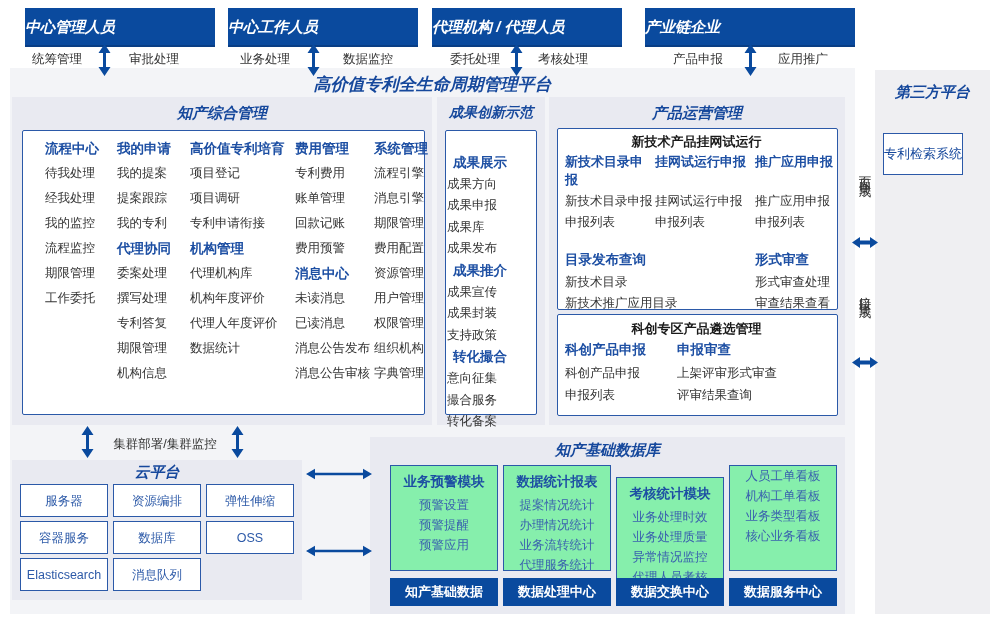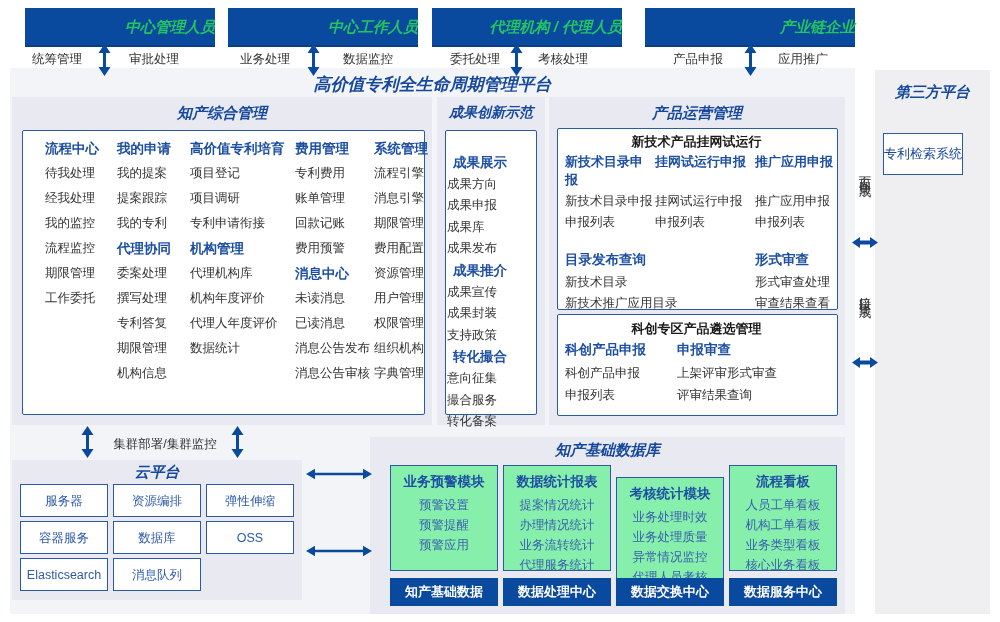--- a/index.html
+++ b/index.html
@@ -1,21 +1,21 @@
 <!DOCTYPE html>
 <html><head>
 <meta charset="utf-8">
 <style>
   html,body{margin:0;padding:0;background:#fff;}
   .page{position:relative;width:1000px;height:622px;background:#fff;overflow:hidden;
         font-family:"Liberation Sans","DejaVu Sans",sans-serif;}
   
-  .bar{position:absolute;top:8px;height:37px;background:#0a4a9e;color:#22c55e;
+  .bar{position:absolute;top:8px;height:37px;background:#0a4a9e;color:#ffffff;
        font-size:15px;line-height:37px;font-weight:bold;font-style:italic;
-       text-align:right;border-bottom:2px solid #093e85;white-space:nowrap;}
+       text-align:left;border-bottom:2px solid #093e85;white-space:nowrap;}
   .sublabel{position:absolute;top:51px;font-size:12.5px;color:#333;
             transform:translateX(-50%);white-space:nowrap;}
   .varrow{position:absolute;width:13px;height:32px;z-index:5;}
   .harrow{position:absolute;z-index:5;}
   
   .mainbg{position:absolute;left:10px;top:68px;width:845px;height:546px;background:#f3f4f7;}
   .bigtitle{position:absolute;left:10px;top:73px;width:845px;text-align:center;
             font-size:17px;font-weight:bold;font-style:italic;color:#16489c;}
   .panel{position:absolute;background:#e9eaf1;}
   .ptitle{position:absolute;text-align:center;font-size:15px;font-weight:bold;
@@ -282,21 +282,20 @@
   <div class="dbmod" style="left:616px;margin-top:12px;">
     <div class="dbh">考核统计模块</div>
     <div class="dbi">
         <div>业务处理时效</div>
         <div>业务处理质量</div>
         <div>异常情况监控</div>
         <div>代理人员考核</div>
       </div>
   </div>
   <div class="dbmod" style="left:729px;">
-    <div class="dbh">流程看板</div>
     <div class="dbi">
         <div>人员工单看板</div>
         <div>机构工单看板</div>
         <div>业务类型看板</div>
         <div>核心业务看板</div>
       </div>
   </div>
   <div class="bases">
       <div>知产基础数据</div>
       <div>数据处理中心</div>

